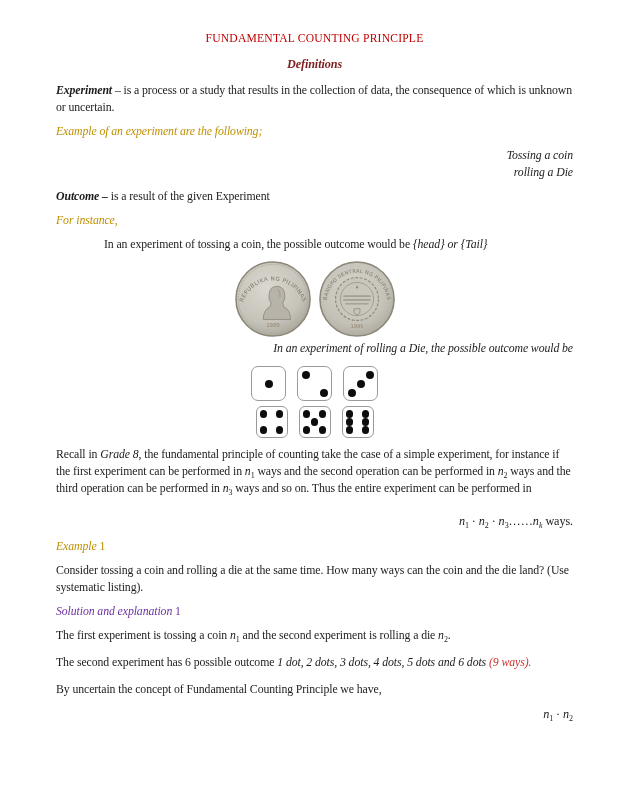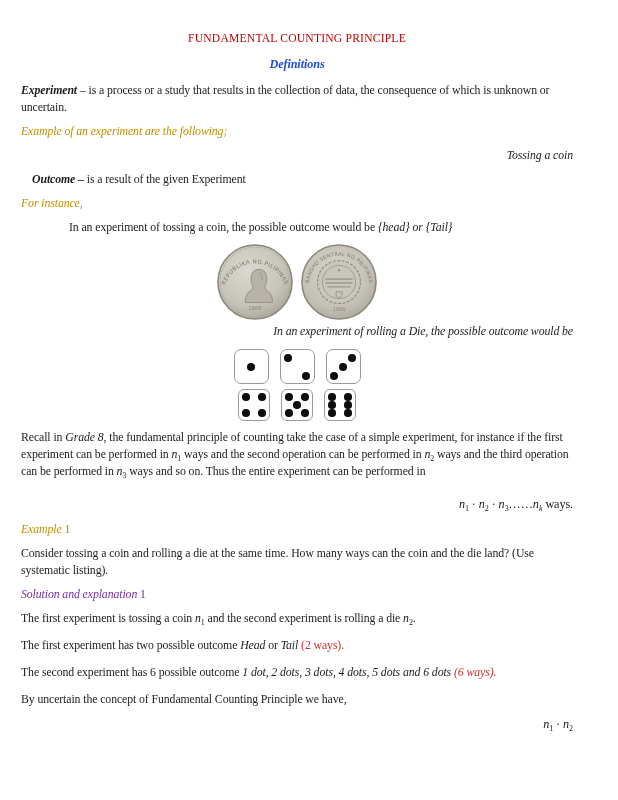--- a/index.html
+++ b/index.html
@@ -1,24 +1,24 @@
 <!DOCTYPE html>
 <html><head>
 <meta charset="utf-8">
 <style>
   html,body{margin:0;padding:0;background:#e8e8e8;}
   .page{
     width:618px;height:800px;background:#ffffff;margin:0 auto;
-    box-sizing:border-box;padding:30px 45px 0 21px;overflow:hidden;
+    box-sizing:border-box;padding:30px 45px 0 56px;overflow:hidden;
     font-family:"Liberation Serif","DejaVu Serif",serif;
     font-size:11.8px;letter-spacing:-0.1px;color:#1c1c1c;line-height:17px;
   }
   p{margin:0 0 7px 0;}
   .title{color:#C00000;text-align:center;font-size:11.6px;font-weight:normal;margin:0 0 9px 0;letter-spacing:0.2px;}
-  .subtitle{color:#1d4ed8;text-align:center;font-weight:bold;font-style:italic;font-size:12.2px;margin:0 0 9px 0;}
+  .subtitle{color:#7f1d1d;text-align:center;font-weight:bold;font-style:italic;font-size:12.2px;margin:0 0 9px 0;}
   .gold{color:#BF9000;font-style:italic;}
   .purple{color:#7030A0;}
   .center{text-align:right;}
   .i{font-style:italic;}
   .bi{font-weight:bold;font-style:italic;}
   .red{color:#CE312D;}
   .redi{color:#CE312D;font-style:italic;}
   .upright{font-style:normal;}
   sub{font-size:8px;line-height:0;}
   .indent{padding-left:48px;}
@@ -46,23 +46,24 @@
 
   <h1 class="title">FUNDAMENTAL COUNTING PRINCIPLE</h1>
   <h2 class="subtitle">Definitions</h2>
 
   <p><span class="bi">Experiment</span><span> – is a process or a study that results in the collection of data, the consequence of which is unknown or uncertain.</span></p>
 
   <p class="gold">Example of an experiment are the following;</p>
 
   <div class="examples-block">
     <p class="center i">Tossing a coin</p>
+    <p class="center i">rolling a Die</p>
   </div>
 
-  <p style="margin-top:7px;margin-left:11px;"><span class="bi">Outcome –</span><span> is a result of the given Experiment</span></p>
+  <p style="margin-top:7px;"><span class="bi">Outcome –</span><span> is a result of the given Experiment</span></p>
 
   <p class="gold">For instance,</p>
 
   <p class="indent"><span>In an experiment of tossing a coin, the possible outcome would be </span><span class="i">{head} or {Tail}</span></p>
 
   <div class="coins-row">
 
     <svg width="78" height="78" viewBox="0 0 80 80">
       <defs>
         <radialGradient id="gc1" cx="42%" cy="35%" r="75%">
@@ -154,21 +155,20 @@
   <p class="center formula"><span class="i">n</span><sub>1</sub><span> · </span><span class="i">n</span><sub>2</sub><span> · </span><span class="i">n</span><sub>3</sub><span>……</span><span class="i">n</span><sub class="i">k</sub><span> ways.</span></p>
 
   <p class="gold ex-gap"><span class="i">Example</span><span class="upright"> 1</span></p>
 
   <p>Consider tossing a coin and rolling a die at the same time. How many ways can the coin and the die land? (Use systematic listing).</p>
 
   <p class="purple"><span class="i">Solution and explanation</span><span class="upright"> 1</span></p>
 
   <p class="sol-line"><span>The first experiment is tossing a coin </span><span class="i">n</span><sub>1</sub><span> and the second experiment is rolling a die </span><span class="i">n</span><sub>2</sub><span>.</span></p>
 
-  <p class="sol-line"><span>The first experiment has two possible outcome </span><span class="i">Head</span><span> or </span><span class="i">Tail</span><span> </span><span class="red">(2 ways).</span></p>
 
-  <p class="sol-line"><span>The second experiment has 6 possible outcome </span><span class="i">1 dot, 2 dots, 3 dots, 4 dots, 5 dots and 6 dots</span><span> </span><span class="redi">(6 ways).</span></p>
+  <p class="sol-line"><span>The second experiment has 6 possible outcome </span><span class="i">1 dot, 2 dots, 3 dots, 4 dots, 5 dots and 6 dots</span><span> </span><span class="redi">(9 ways).</span></p>
 
   <p>By uncertain the concept of Fundamental Counting Principle we have,</p>
 
   <p class="center formula" style="margin-top:8px;"><span class="i">n</span><sub>1</sub><span> · </span><span class="i">n</span><sub>2</sub></p>
 
 </div>
 
 </body></html>

